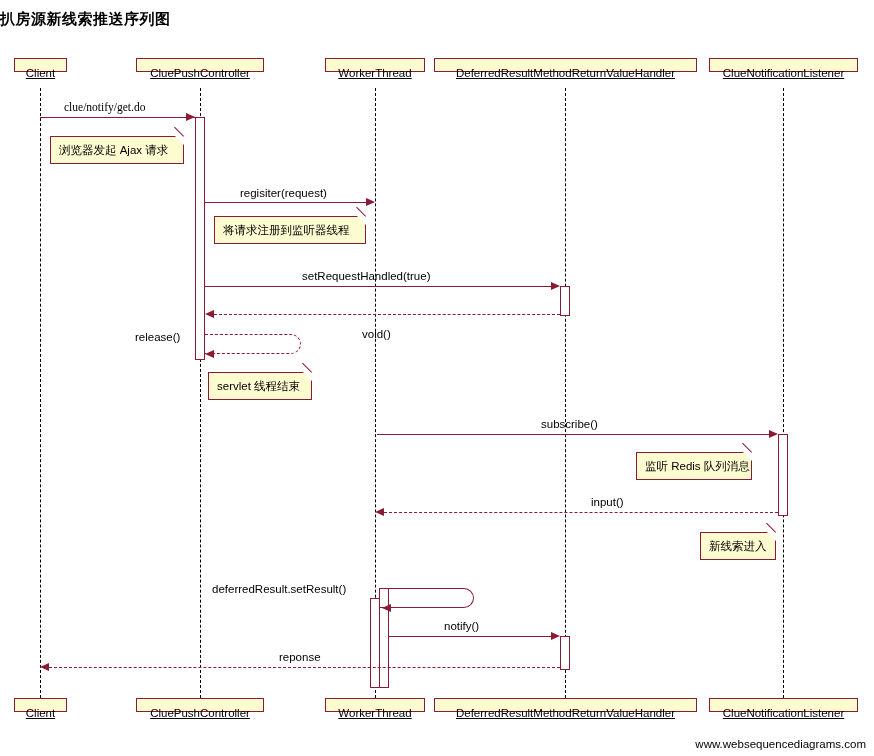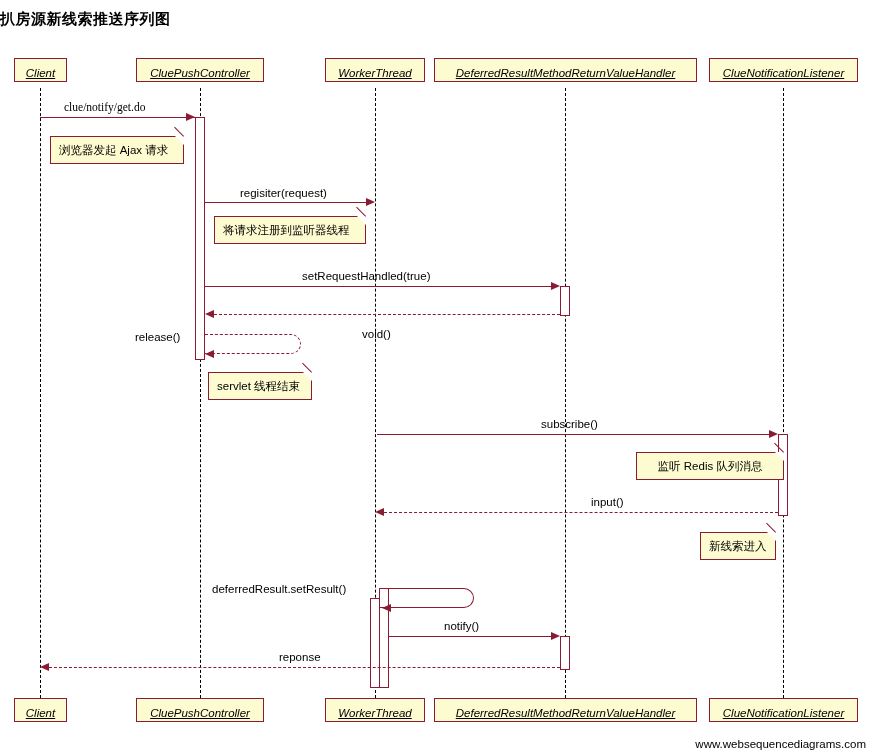--- a/index.html
+++ b/index.html
@@ -28,27 +28,26 @@
     font-size: 15px;
     font-weight: bold;
     color: #000;
     letter-spacing: 0.5px;
   }
   .participant {
     position: absolute;
     box-sizing: border-box;
     background: #fdfbd0;
     border: 1px solid #8b1a33;
-    height: 24px;
+    height: 14px;
     line-height: 28px;
     text-align: center;
     font-size: 11.5px;
     color: #000;
     white-space: nowrap;
-    font-style: italic;
   }
   .participant span {
     text-decoration: underline;
   }
   .lifeline {
     position: absolute;
     width: 0;
     border-left: 1px dashed #000;
   }
   .activation {
@@ -210,21 +209,21 @@
   <div class="note" style="left:208px; top:372px; width:104px;">
     <span>servlet 线程结束</span>
     <span class="fold"></span>
     <span class="foldline"></span>
   </div>
 
   <div class="msgline" style="left:377px; top:434px; width:397px;"></div>
   <div class="arrowhead right" style="left:769px; top:430px;"></div>
   <div class="msglabel" style="left:541px; top:418px;">subscribe()</div>
 
-  <div class="note" style="left:636px; top:452px; width:148px;text-align:center;">
+  <div class="note" style="left:636px; top:452px; width:116px;">
     <span>监听 Redis 队列消息</span>
     <span class="fold"></span>
     <span class="foldline"></span>
   </div>
 
   <div class="msgline dashed" style="left:384px; top:512px; width:394px;"></div>
   <div class="arrowhead left" style="left:375px; top:508px;"></div>
   <div class="msglabel" style="left:559px; top:496px;padding-left:32px;">input()</div>
 
   <div class="note" style="left:700px; top:532px; width:76px;">

